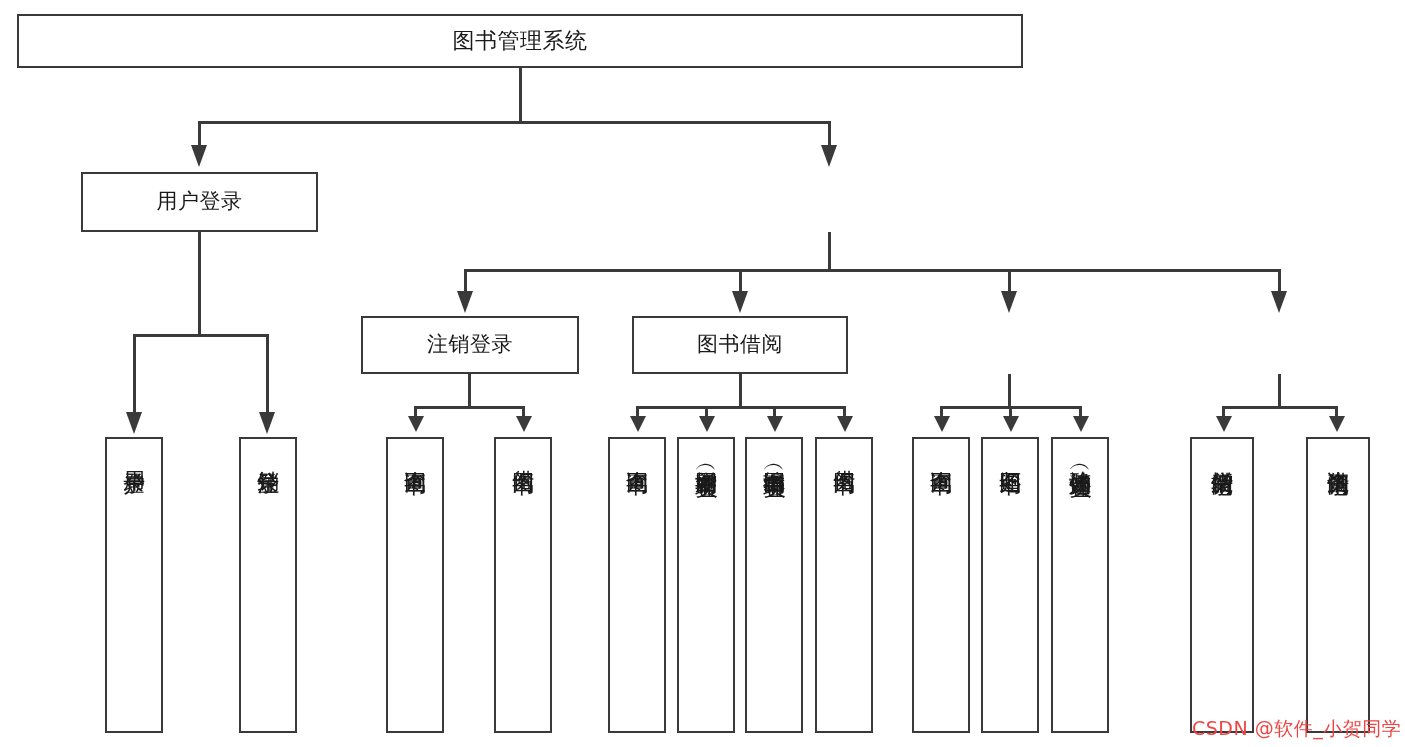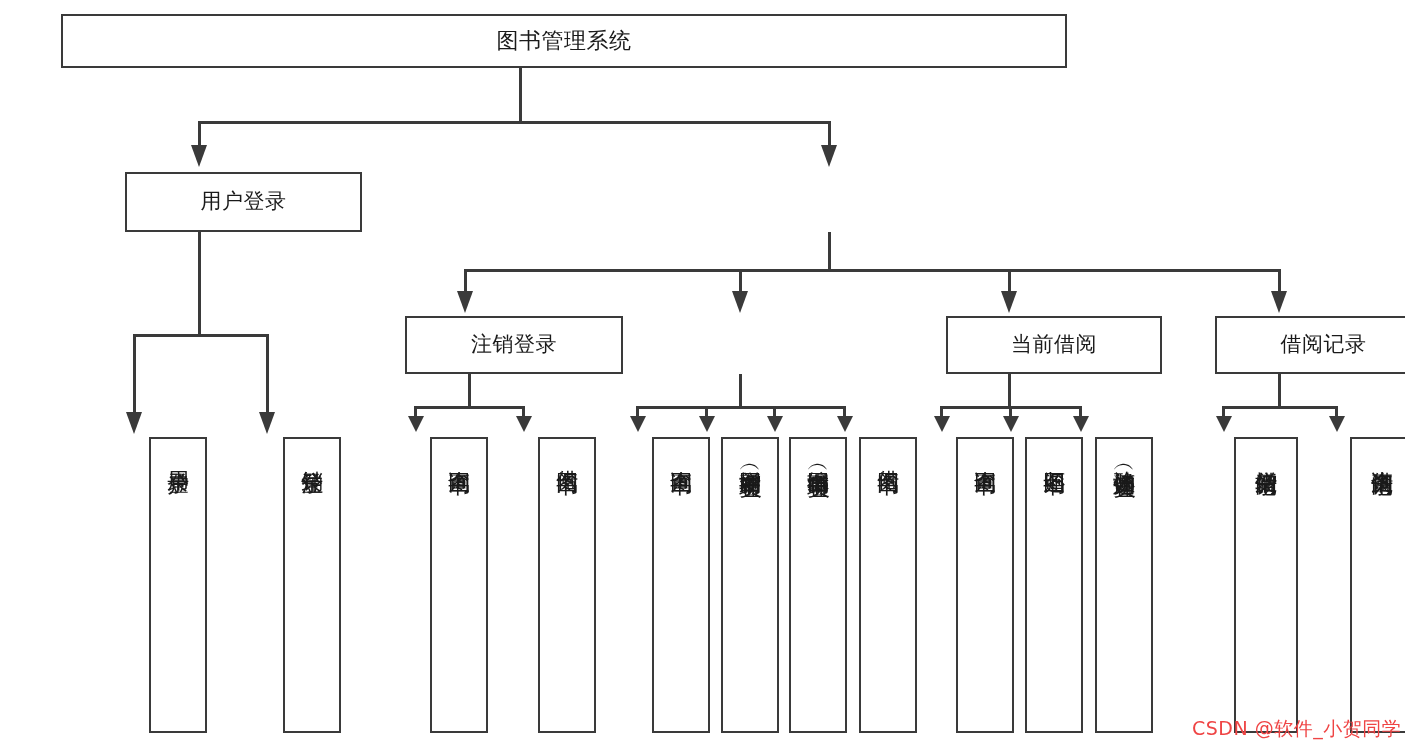--- a/index.html
+++ b/index.html
@@ -20,21 +20,20 @@
   }
   .node {
     position: absolute;
     box-sizing: border-box;
     background: #ffffff;
     border: 2px solid #3a3a3a;
     display: flex;
     align-items: center;
     justify-content: center;
     color: #1a1a1a;
-    margin-left: 44px;
   }
   .node .label {
     display: block;
     text-align: center;
     line-height: 1.22;
     letter-spacing: 0.5px;
   }
   
   .node.horiz .label {
     font-size: 21px;
@@ -127,25 +126,22 @@
 
   <div class="ln v" style="left:1008px; top:269px; width:3px; height:25px;"></div>
   <div class="arrow" style="left:1001px; top:291px;"></div>
 
   <div class="ln v" style="left:1278px; top:269px; width:3px; height:25px;"></div>
   <div class="arrow" style="left:1271px; top:291px;"></div>
 
   <div class="node horiz" style="left:361px; top:316px; width:218px; height:58px;">
     <span class="label">注销登录</span>
   </div>
-  <div class="node horiz" style="left:902px; top:316px; width:216px; height:58px;">
-    <span class="label">当前借阅</span>
-  </div>
-  <div class="node horiz" style="left:1171px; top:316px; width:217px; height:58px;">
-    <span class="label">借阅记录</span>
+  <div class="node horiz" style="left:632px; top:316px; width:216px; height:58px;">
+    <span class="label">图书借阅</span>
   </div>
 
   <div class="ln v" style="left:468px; top:374px; width:3px; height:35px;"></div>
   <div class="ln h" style="left:414px; top:406px; width:111px; height:3px;"></div>
   <div class="ln v" style="left:414px; top:406px; width:3px; height:12px;"></div>
   <div class="arrow short" style="left:408px; top:416px;"></div>
   <div class="ln v" style="left:522px; top:406px; width:3px; height:12px;"></div>
   <div class="arrow short" style="left:516px; top:416px;"></div>
 
   <div class="ln v" style="left:739px; top:374px; width:3px; height:35px;"></div>

